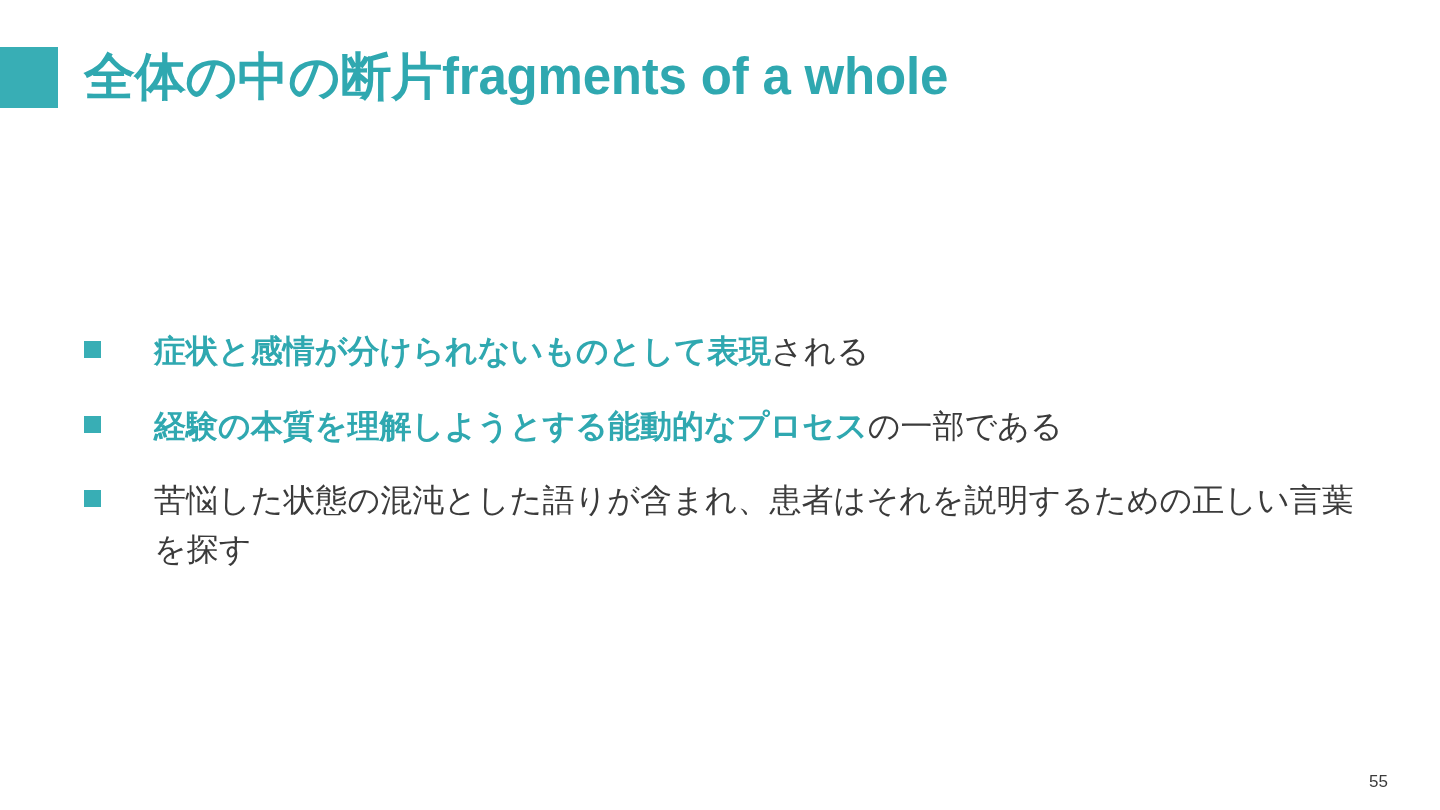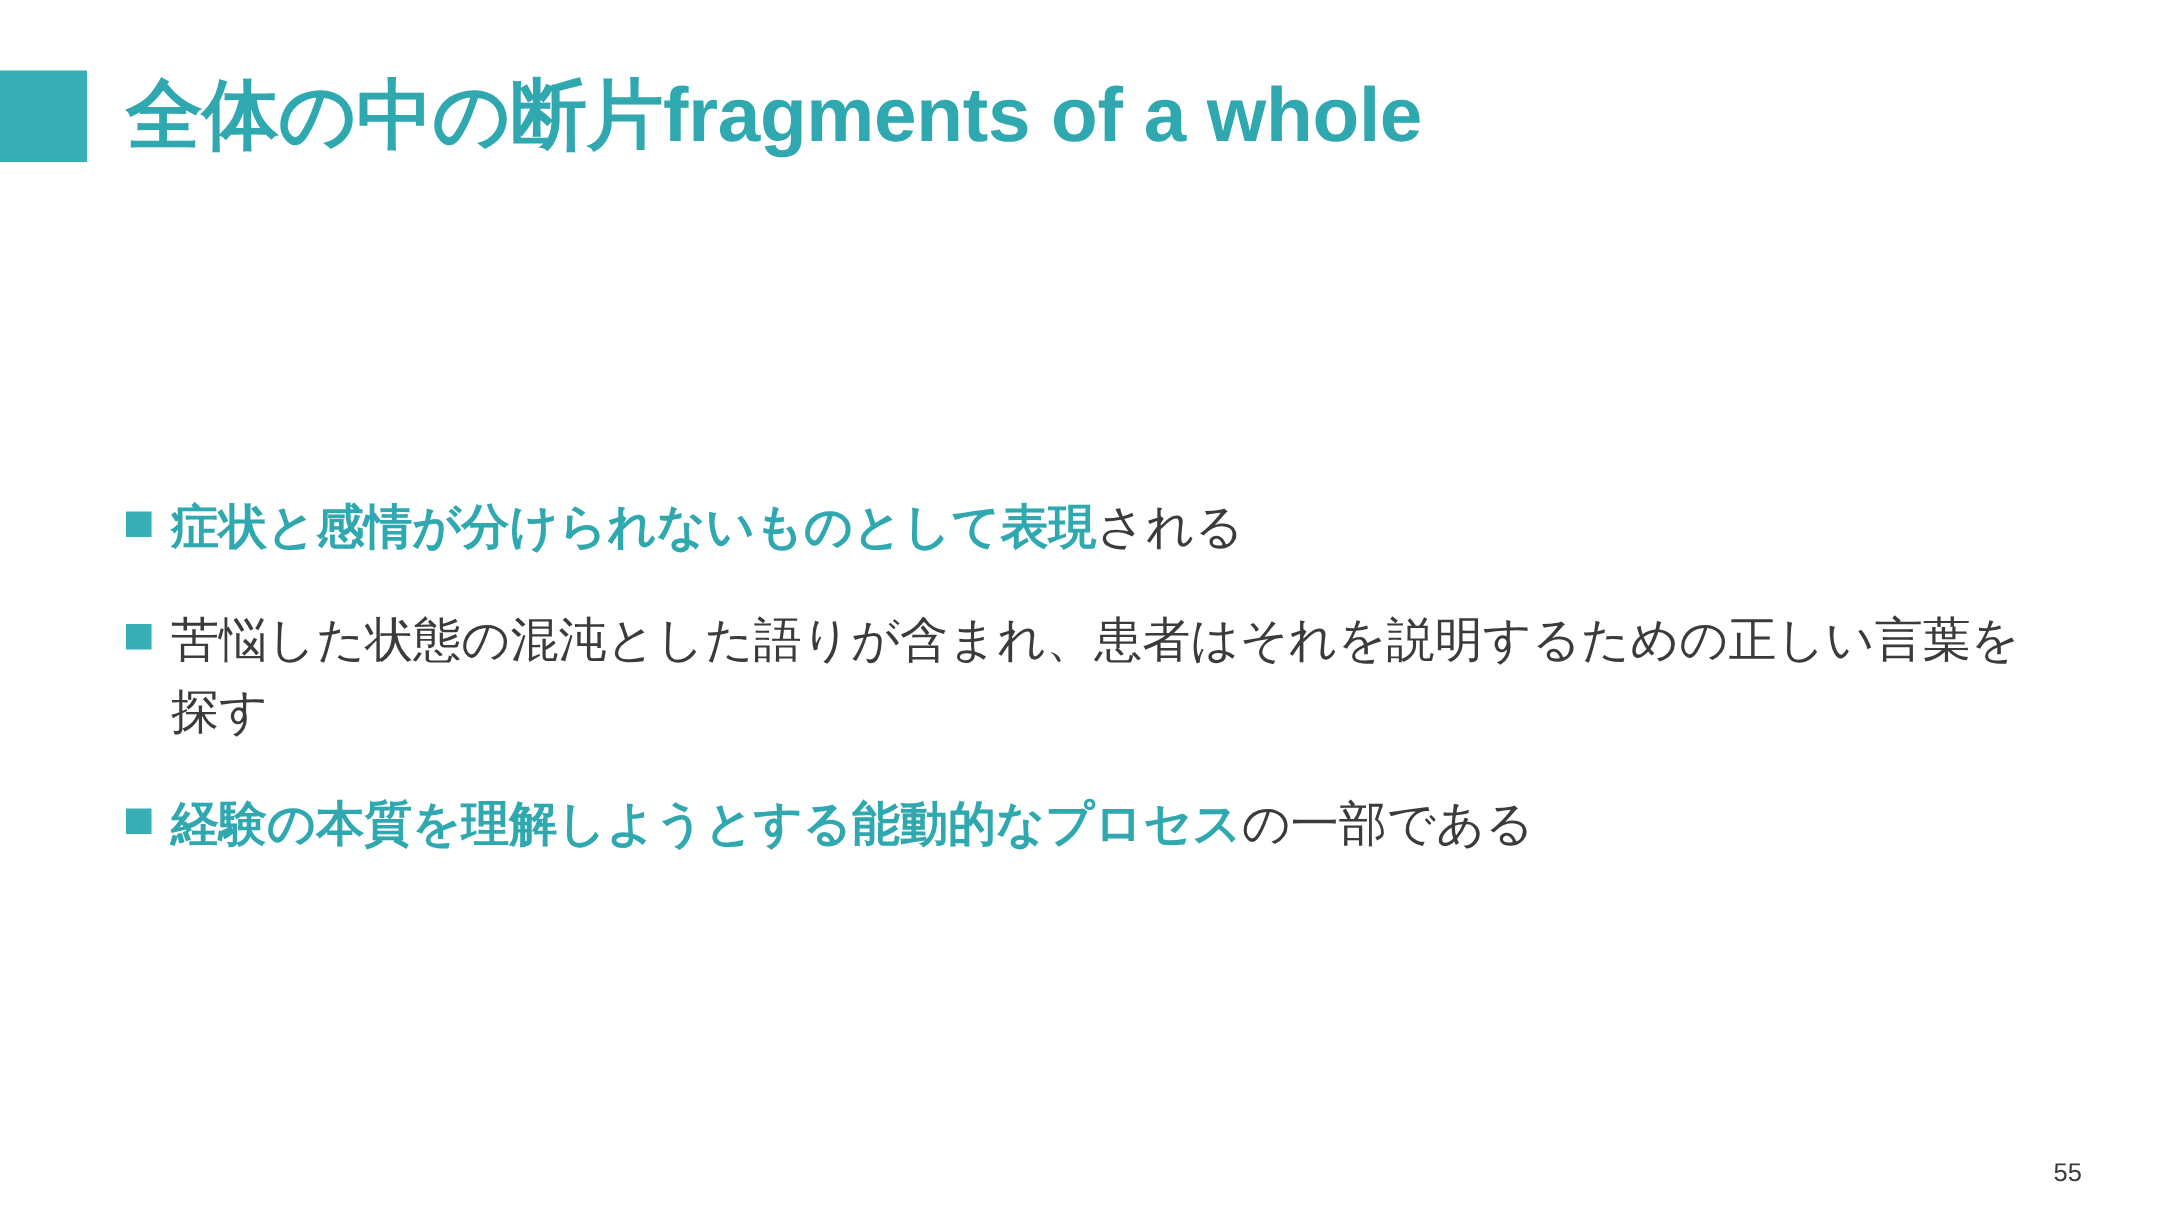--- a/index.html
+++ b/index.html
@@ -69,20 +69,21 @@
     background: #38aeb5;
     margin-top: 14px;
     margin-right: 13px;
   }
   .bullet-text {
     flex: 1 1 auto;
     font-size: 32px;
     line-height: 1.52;
     color: #3b3b3b;
     font-weight: 400;
+    margin-left: 40px;
   }
   .seg-accent {
     color: #2fa8b0;
     font-weight: 700;
   }
   .seg-plain {
     color: #3b3b3b;
     font-weight: 400;
   }
 
@@ -111,25 +112,25 @@
 
   <div class="body-list">
 
     <div class="bullet">
       <span class="bullet-marker"></span>
       <div class="bullet-text"><span class="seg-accent">症状と感情が分けられないものとして表現</span><span class="seg-plain">される</span></div>
     </div>
 
     <div class="bullet">
       <span class="bullet-marker"></span>
-      <div class="bullet-text"><span class="seg-plain">苦悩した状態の混沌とした語りが含まれ、患者はそれを説明するための正しい言葉を探す</span></div>
+      <div class="bullet-text"><span class="seg-accent">経験の本質を理解しようとする能動的なプロセス</span><span class="seg-plain">の一部である</span></div>
     </div>
 
     <div class="bullet">
       <span class="bullet-marker"></span>
-      <div class="bullet-text"><span class="seg-accent">経験の本質を理解しようとする能動的なプロセス</span><span class="seg-plain">の一部である</span></div>
+      <div class="bullet-text"><span class="seg-plain">苦悩した状態の混沌とした語りが含まれ、患者はそれを説明するための正しい言葉を探す</span></div>
     </div>
 
   </div>
 
   <div class="page-number">55</div>
 
 </div>
 
 </body></html>

